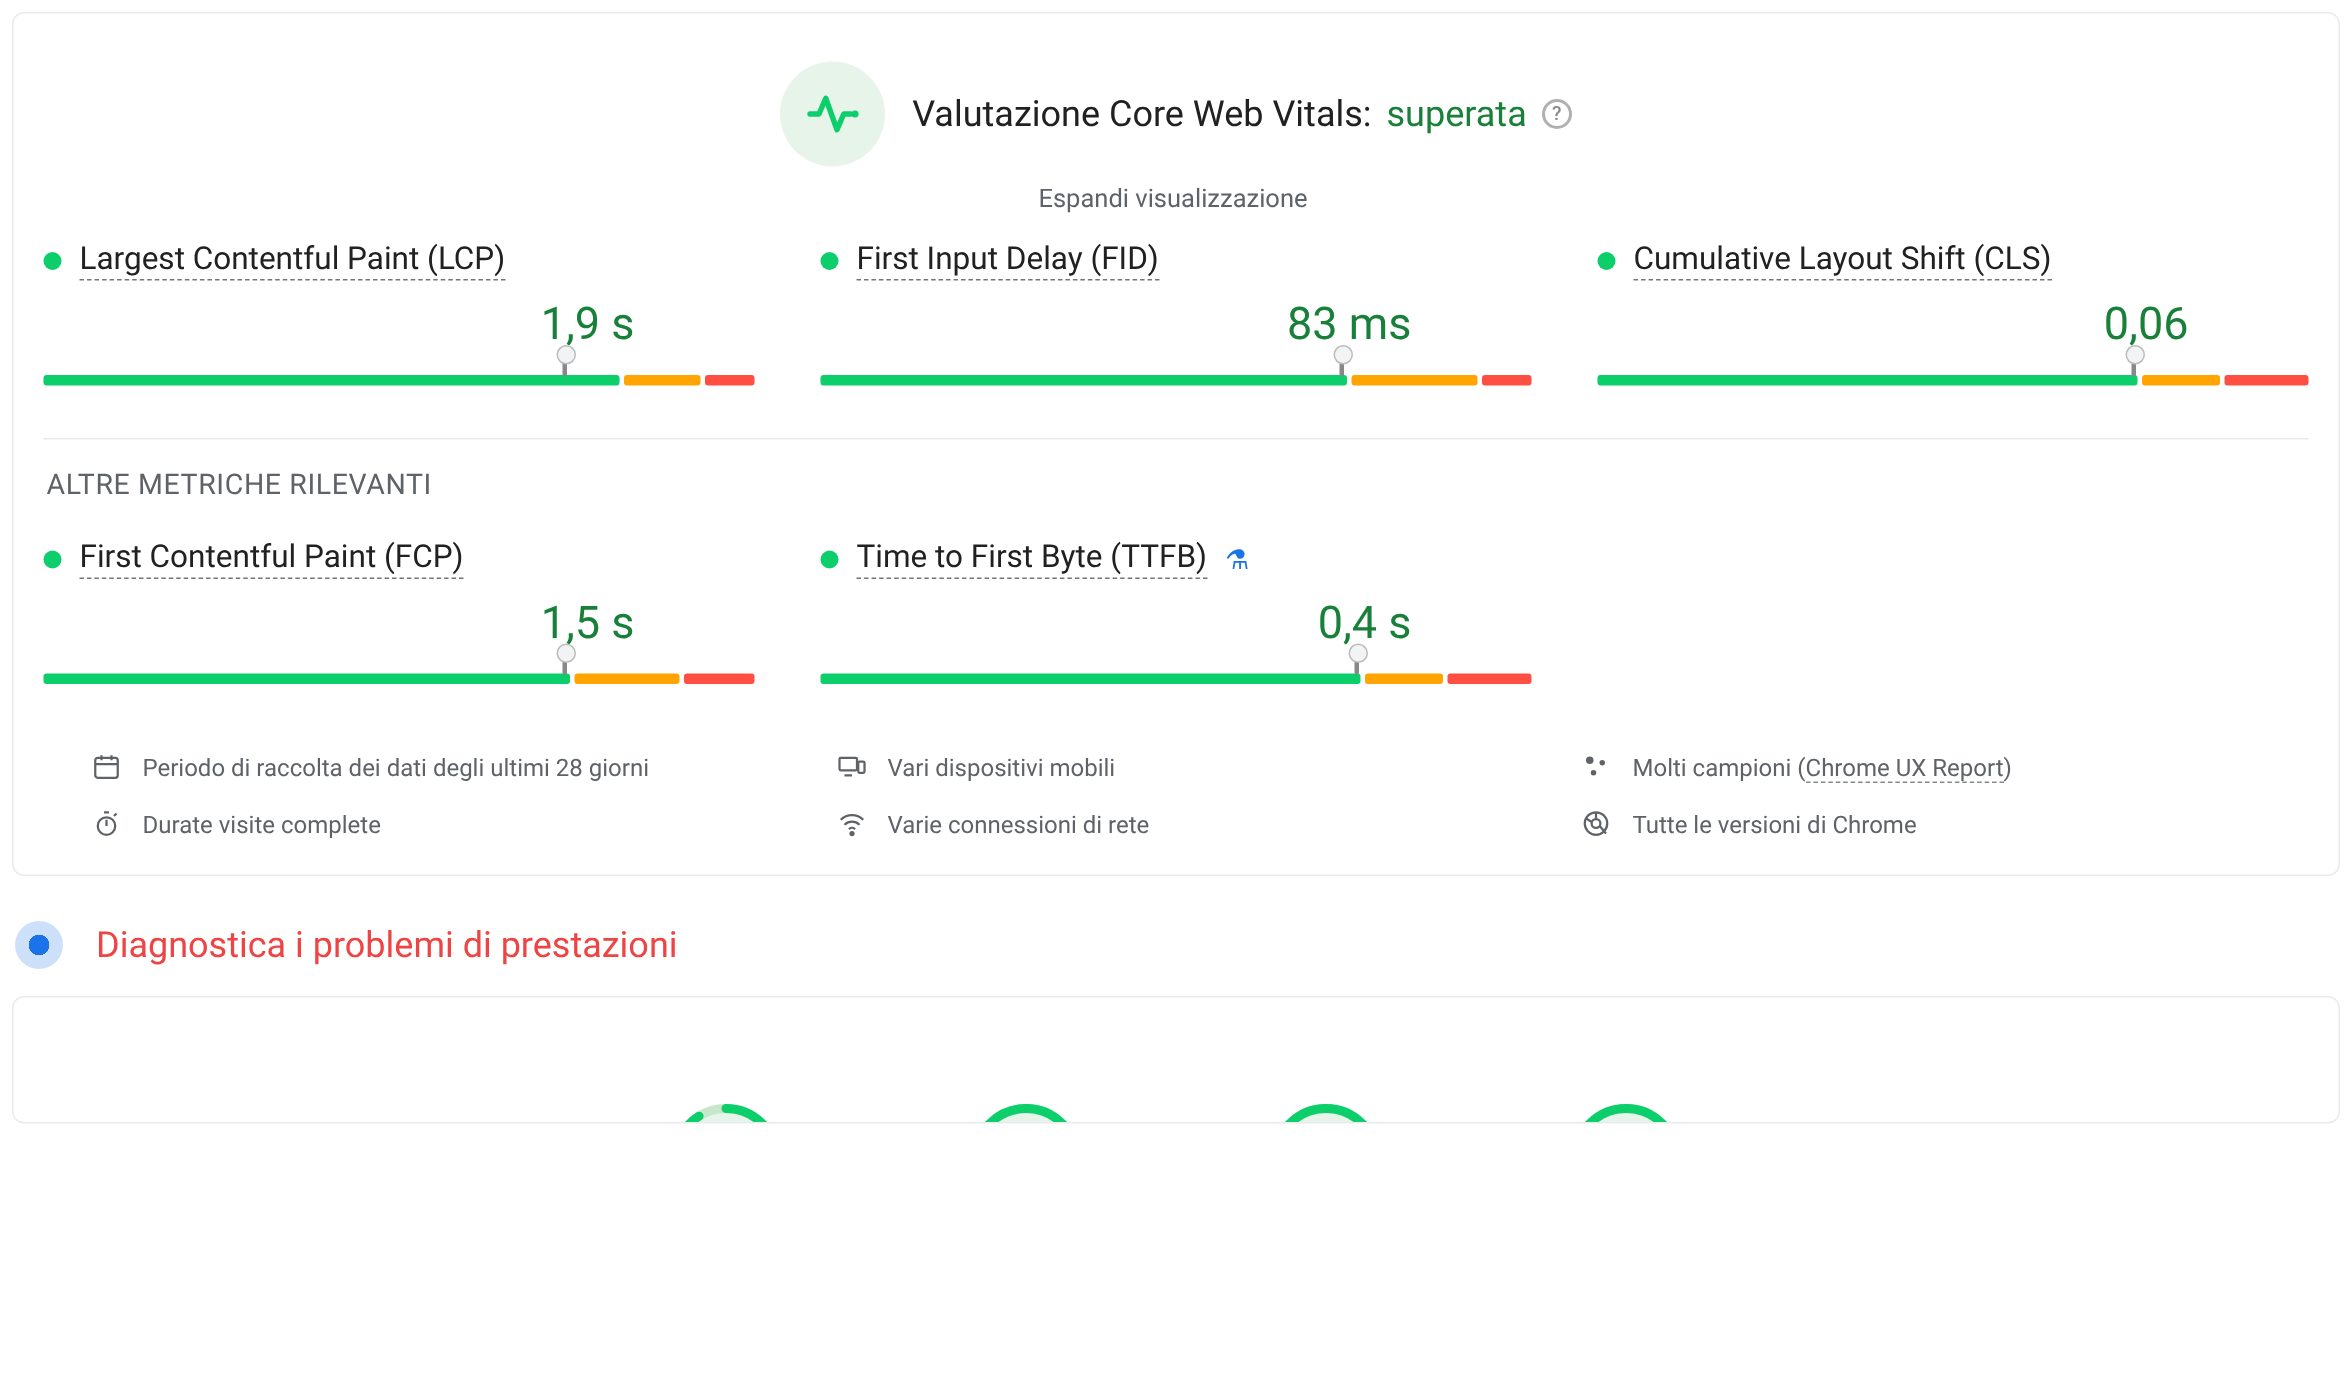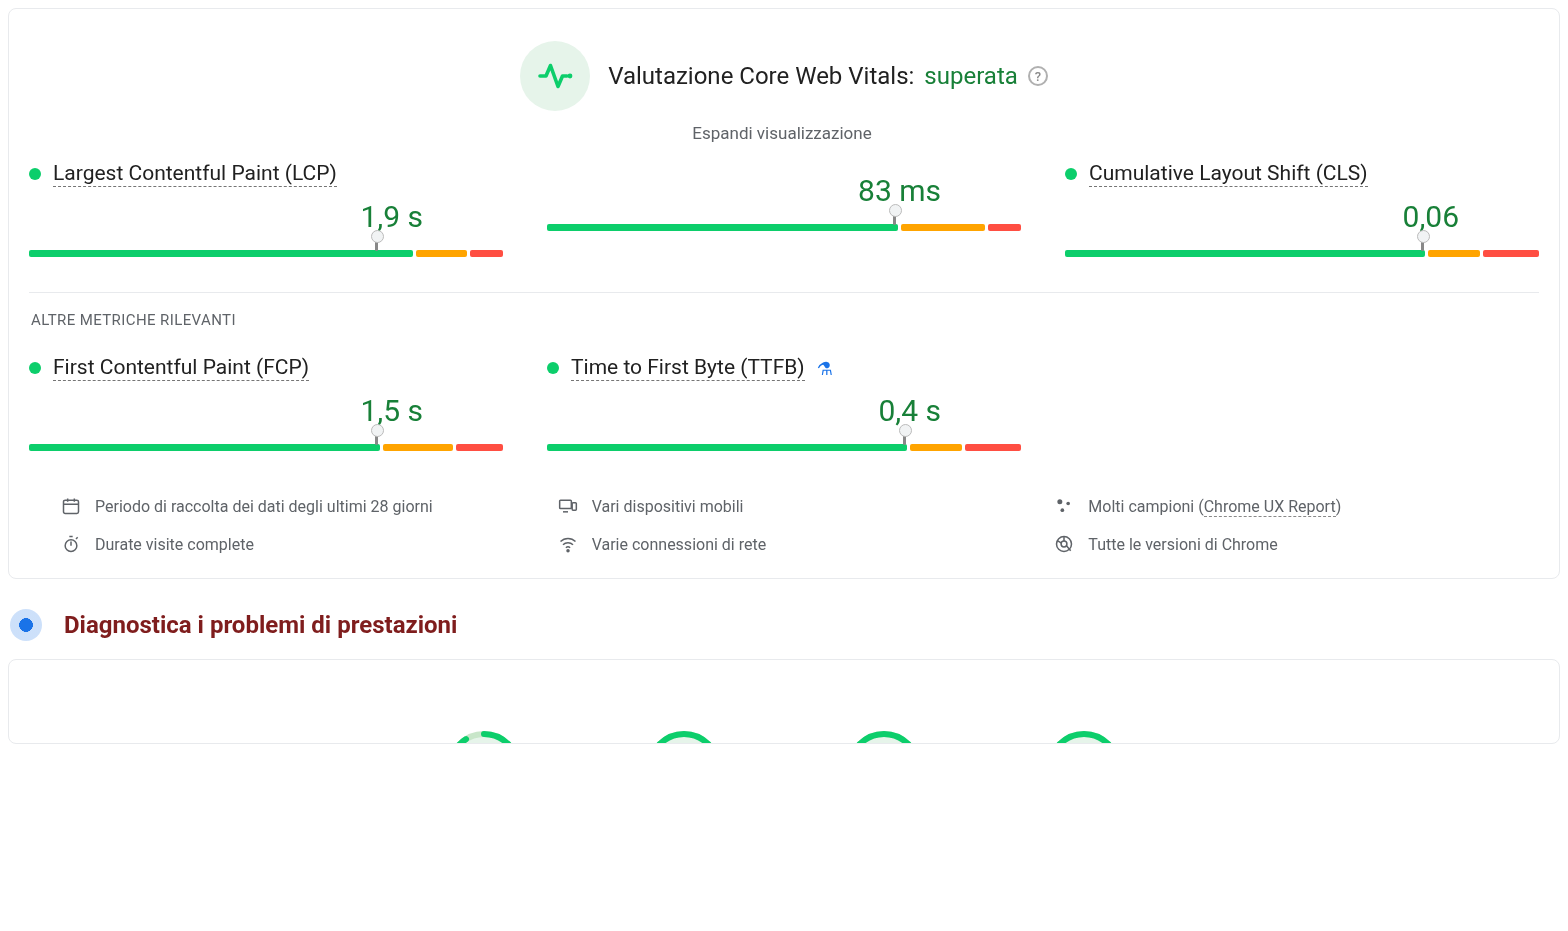--- a/index.html
+++ b/index.html
@@ -97,42 +97,42 @@
   }
   .marker::before{
     content:"";position:absolute;top:-7px;left:-4px;width:11px;height:11px;
     border-radius:50%;background:#f1f3f4;border:1px solid #bbb;
   }
   hr.section{
     border:none;border-top:1px solid var(--border);
     margin:34px 0 18px 0;
   }
   .section-label{
-    font-size:15px;letter-spacing:0.4px;color:var(--text-light);
+    font-size:19px;letter-spacing:0.4px;color:var(--text-light);
     margin:0 0 26px 2px;
   }
   .footer-grid{
     display:grid;grid-template-columns:repeat(3,1fr);
     gap:18px 44px;margin-top:44px;padding:0 32px;
   }
   .footer-item{
     display:flex;align-items:center;gap:14px;
     color:var(--text-light);font-size:16px;
   }
   .footer-item svg{width:20px;height:20px;flex-shrink:0;color:#5f6368;}
   .footer-item .linky{border-bottom:1px dashed #888;}
   .diag-header{
     display:flex;align-items:center;gap:22px;
     margin:8px 0 18px 10px;
   }
   .diag-badge{
     width:32px;height:32px;border-radius:50%;
     background:radial-gradient(circle,#1a73e8 0 30%,rgba(26,115,232,.22) 31% 100%);
   }
-  .diag-title{font-size:24px;font-weight:700;color:#7f1d1d;}
+  .diag-title{font-size:24px;font-weight:400;color:#ef4444;}
   .scores-row{
     display:flex;justify-content:center;gap:120px;
     padding-top:36px;
   }
   .score-gauge{position:relative;width:80px;height:80px;}
   .score-gauge svg{width:80px;height:80px;transform:rotate(-90deg);}
   .score-gauge .bg{fill:#e6f4ea;}
   .score-gauge .ring-bg{stroke:#c8e6c9;}
   .score-gauge .ring{stroke:var(--green);}
   .score-gauge .num{
@@ -171,20 +171,24 @@
         <div class="gauge">
           <div class="gauge-bar">
             <div class="seg g" style="flex: 82 1 0%;"></div>
             <div class="seg o" style="flex: 11 1 0%;"></div>
             <div class="seg r" style="flex: 7 1 0%;"></div>
           </div>
           <div class="marker" style="left: 73%;"></div>
         </div>
       </div>
       <div class="metric">
+        <div class="metric-title-row">
+          <span class="dot green"></span>
+          <span class="metric-name">First Input Delay (FID)</span>
+        </div>
         <div class="metric-value green">83 ms</div>
         <div class="gauge">
           <div class="gauge-bar">
             <div class="seg g" style="flex: 75 1 0%;"></div>
             <div class="seg o" style="flex: 18 1 0%;"></div>
             <div class="seg r" style="flex: 7 1 0%;"></div>
           </div>
           <div class="marker" style="left: 73%;"></div>
         </div>
       </div>

